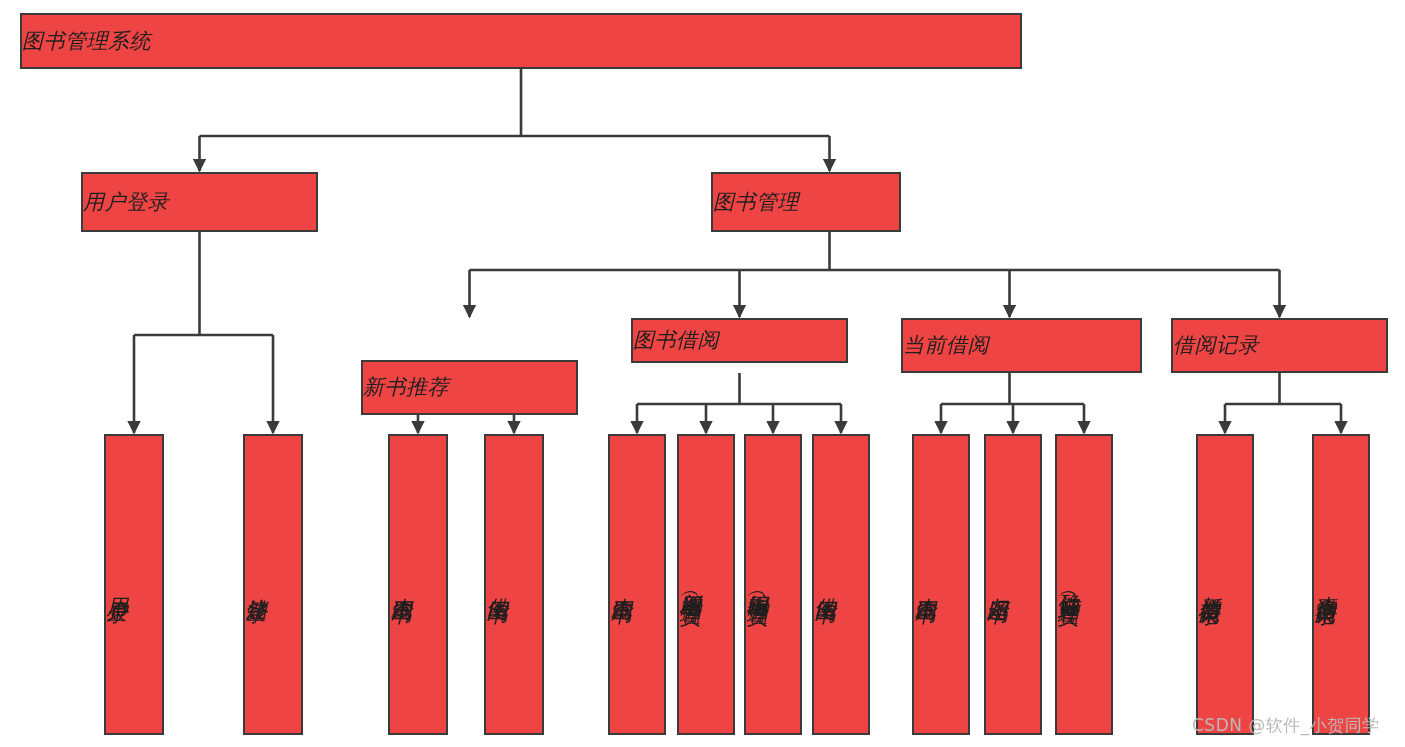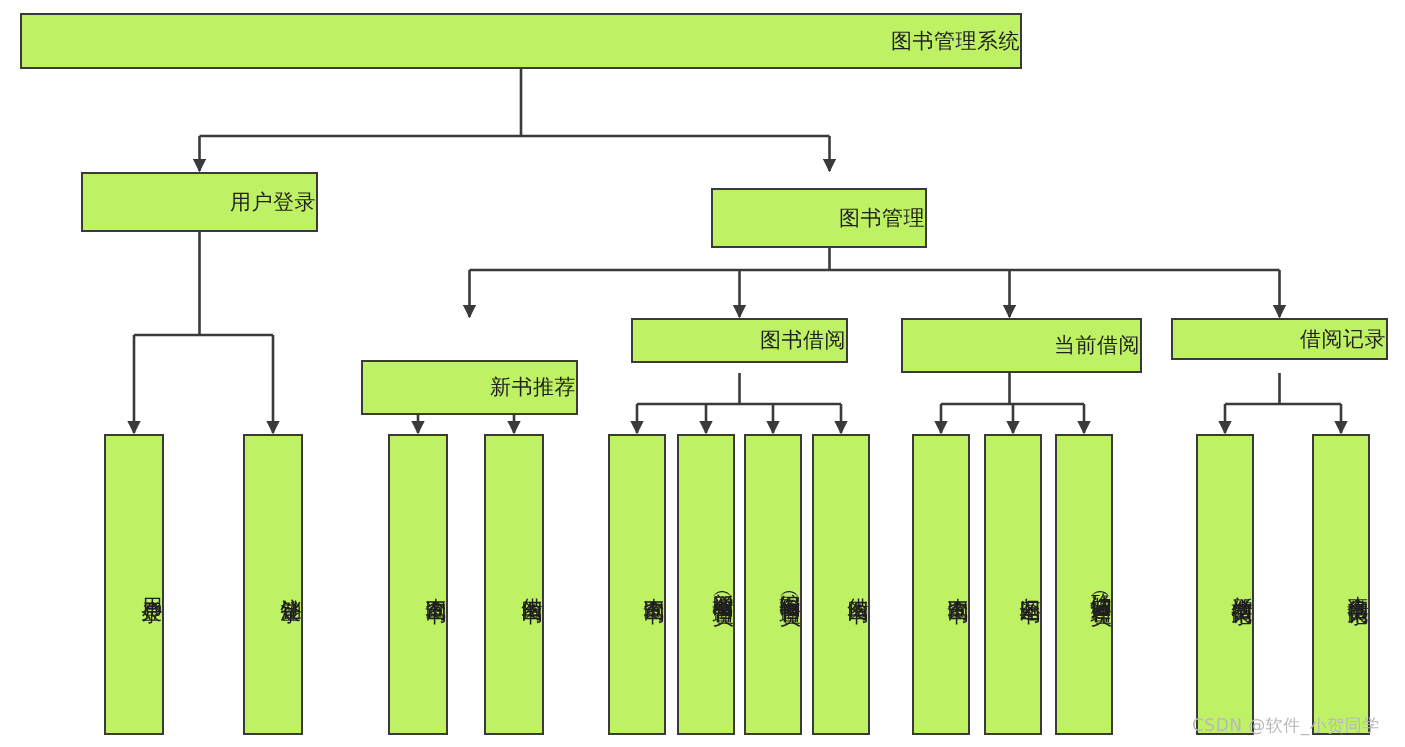--- a/index.html
+++ b/index.html
@@ -23,26 +23,27 @@
     position: absolute;
     left: 0;
     top: 0;
     width: 1405px;
     height: 747px;
     pointer-events: none;
   }
   .node {
     position: absolute;
     box-sizing: border-box;
-    background: #bef264;
+    background: #ef4444;
     border: 2.5px solid #3a3a3a;
     display: flex;
     align-items: center;
-    justify-content: flex-end;
+    justify-content: flex-start;
     z-index: 2;
+    font-style: italic;
   }
   .node .label {
     font-size: 21px;
     line-height: 1.16;
     letter-spacing: 0.5px;
     color: #1f1f1f;
     text-align: center;
     white-space: nowrap;
   }
   
@@ -111,39 +112,39 @@
       </g>
   </svg>
 
   <div id="node-layer">
       <div class="node" style="left: 20px; top: 13px; width: 1002px; height: 56px;">
         <span class="label">图书管理系统</span>
       </div>
       <div class="node" style="left: 81px; top: 172px; width: 237px; height: 60px;">
         <span class="label">用户登录</span>
       </div>
-      <div class="node" style="left: 711px; top: 188px; width: 216px; height: 60px;">
+      <div class="node" style="left: 711px; top: 172px; width: 190px; height: 60px;">
         <span class="label">图书管理</span>
       </div>
       <div class="node vert" style="left: 104px; top: 434px; width: 60px; height: 301px;">
         <span class="label">用户登录</span>
       </div>
       <div class="node vert" style="left: 243px; top: 434px; width: 60px; height: 301px;">
         <span class="label">注销登录</span>
       </div>
       <div class="node" style="left: 361px; top: 318px; width: 217px; height: 55px; margin-top: 42px;">
         <span class="label">新书推荐</span>
       </div>
       <div class="node" style="left: 631px; top: 318px; width: 217px; height: 45px;">
         <span class="label">图书借阅</span>
       </div>
       <div class="node" style="left: 901px; top: 318px; width: 241px; height: 55px;">
         <span class="label">当前借阅</span>
       </div>
-      <div class="node" style="left: 1171px; top: 318px; width: 217px; height: 42px;">
+      <div class="node" style="left: 1171px; top: 318px; width: 217px; height: 55px;">
         <span class="label">借阅记录</span>
       </div>
       <div class="node vert" style="left: 388px; top: 434px; width: 60px; height: 301px;">
         <span class="label">查询图书</span>
       </div>
       <div class="node vert" style="left: 484px; top: 434px; width: 60px; height: 301px;">
         <span class="label">借阅图书</span>
       </div>
       <div class="node vert" style="left: 608px; top: 434px; width: 58px; height: 301px;">
         <span class="label">查询图书</span>

